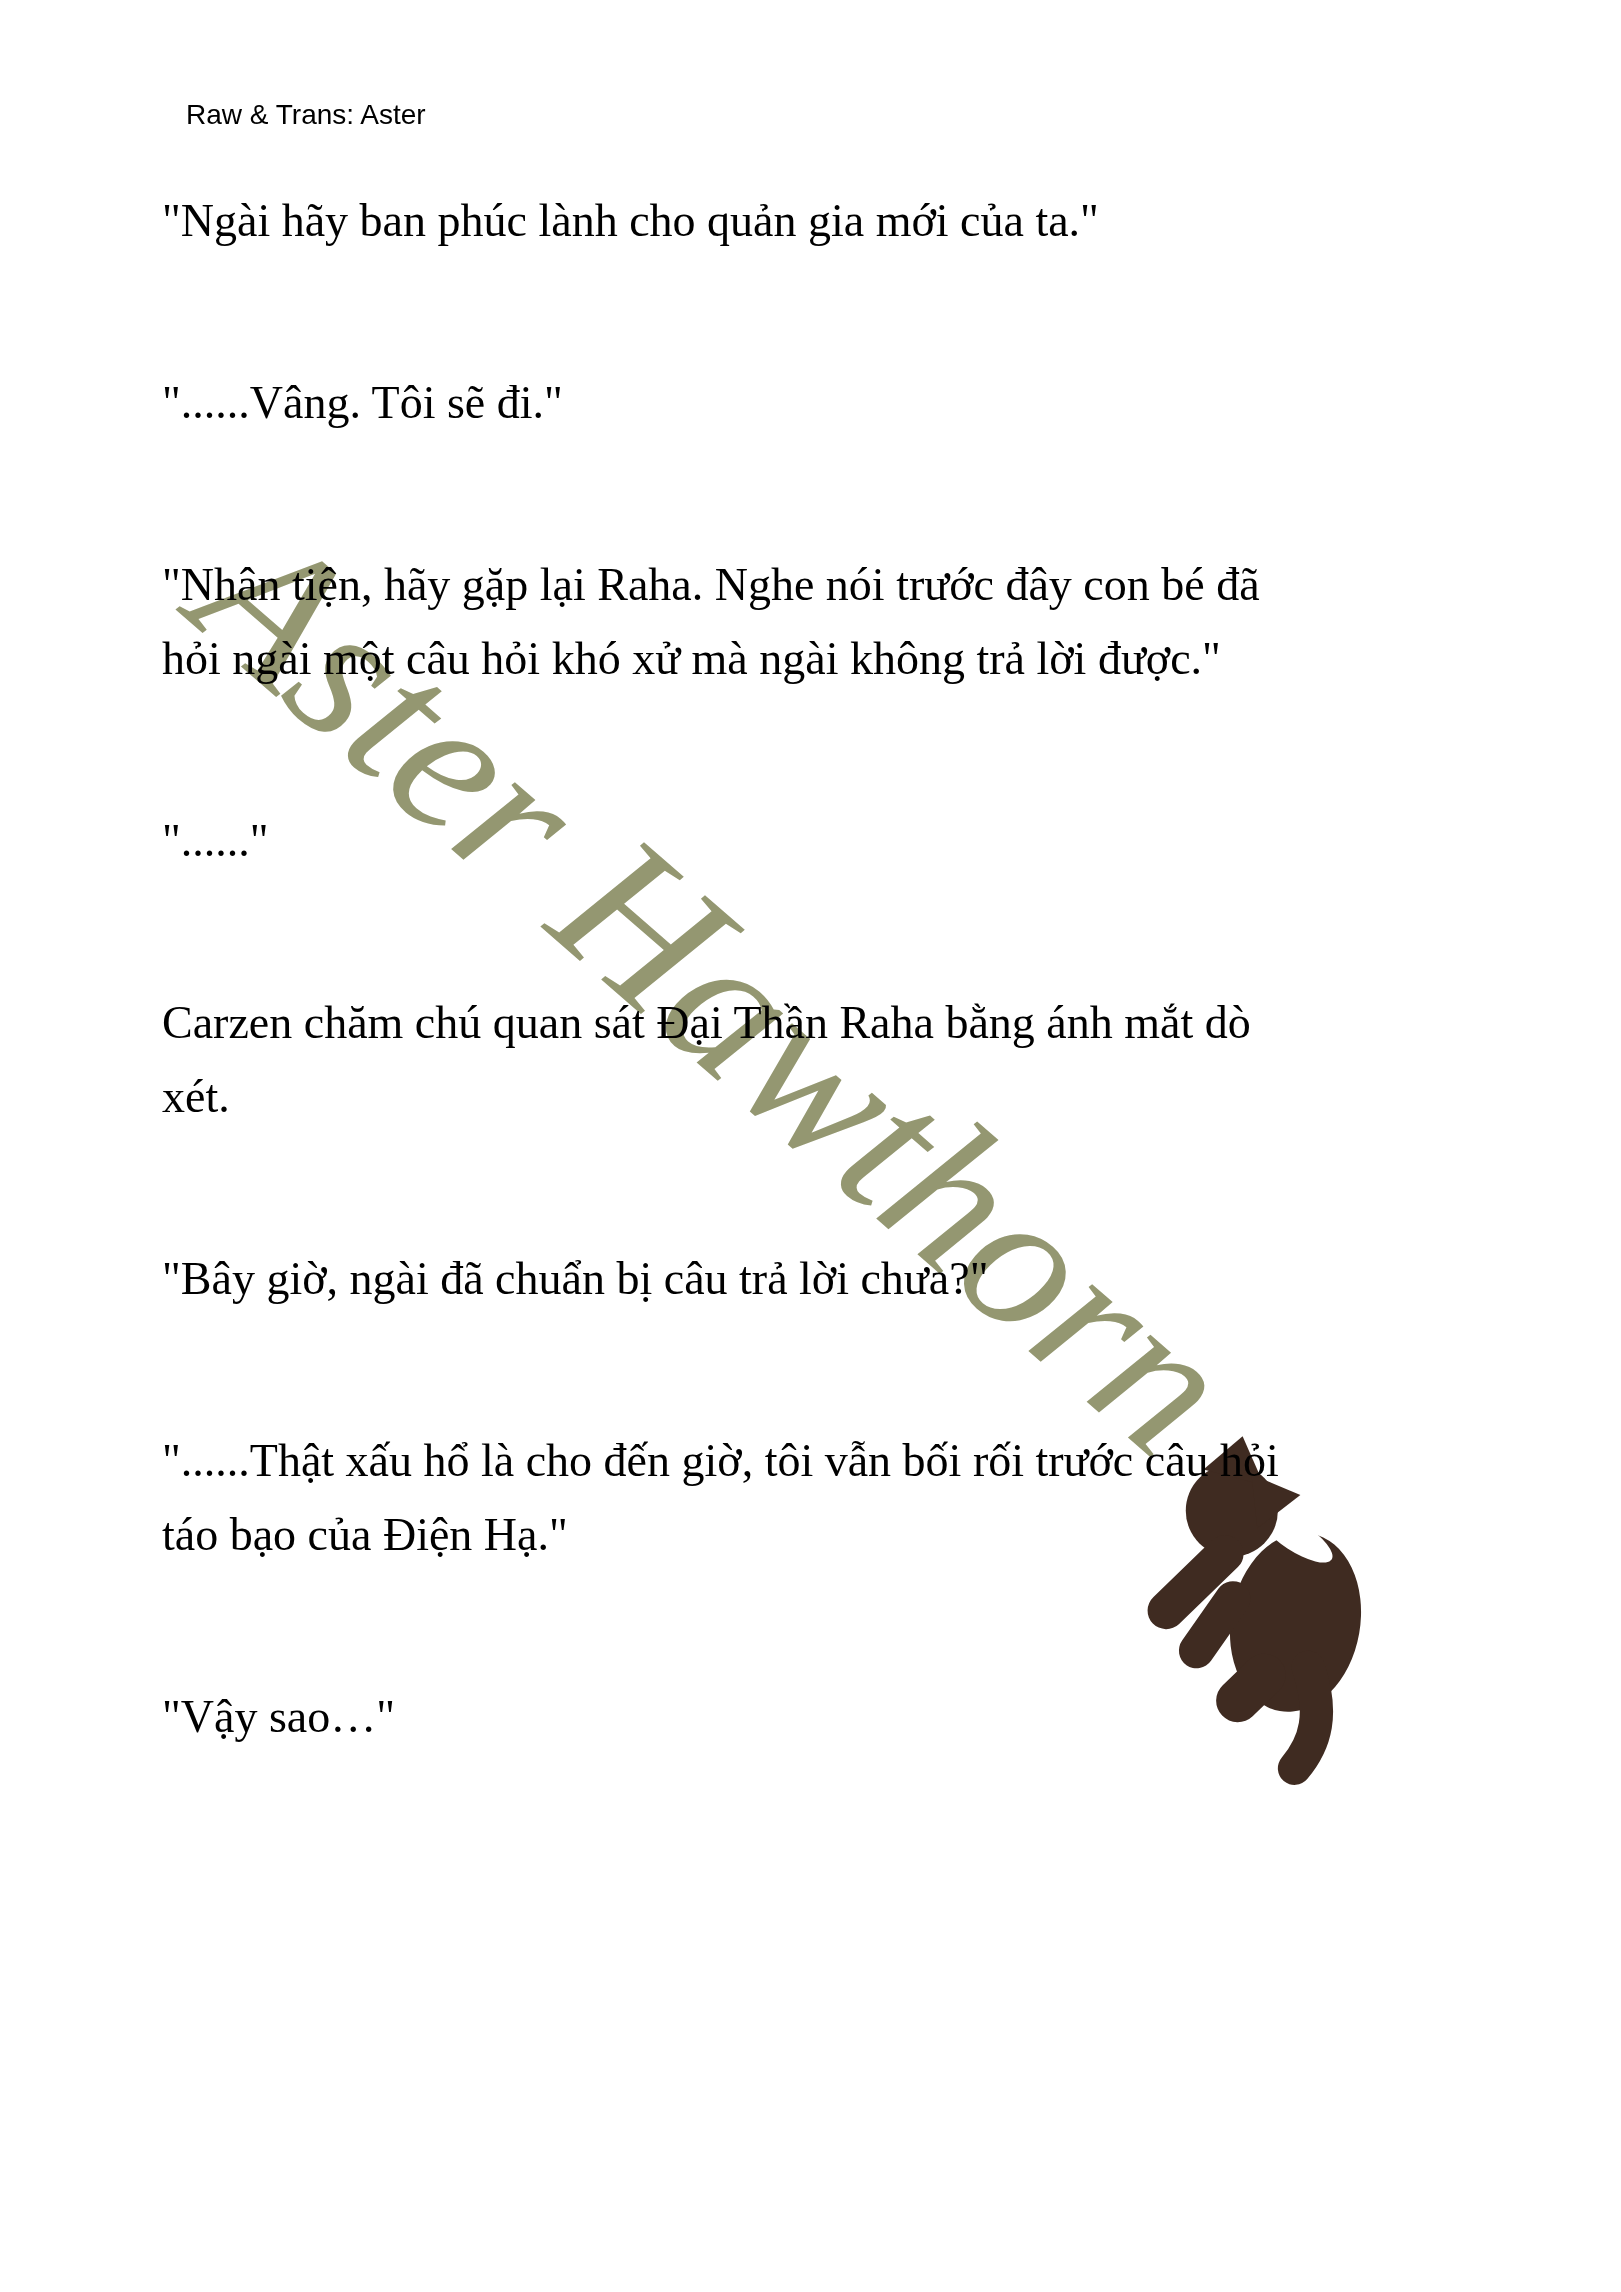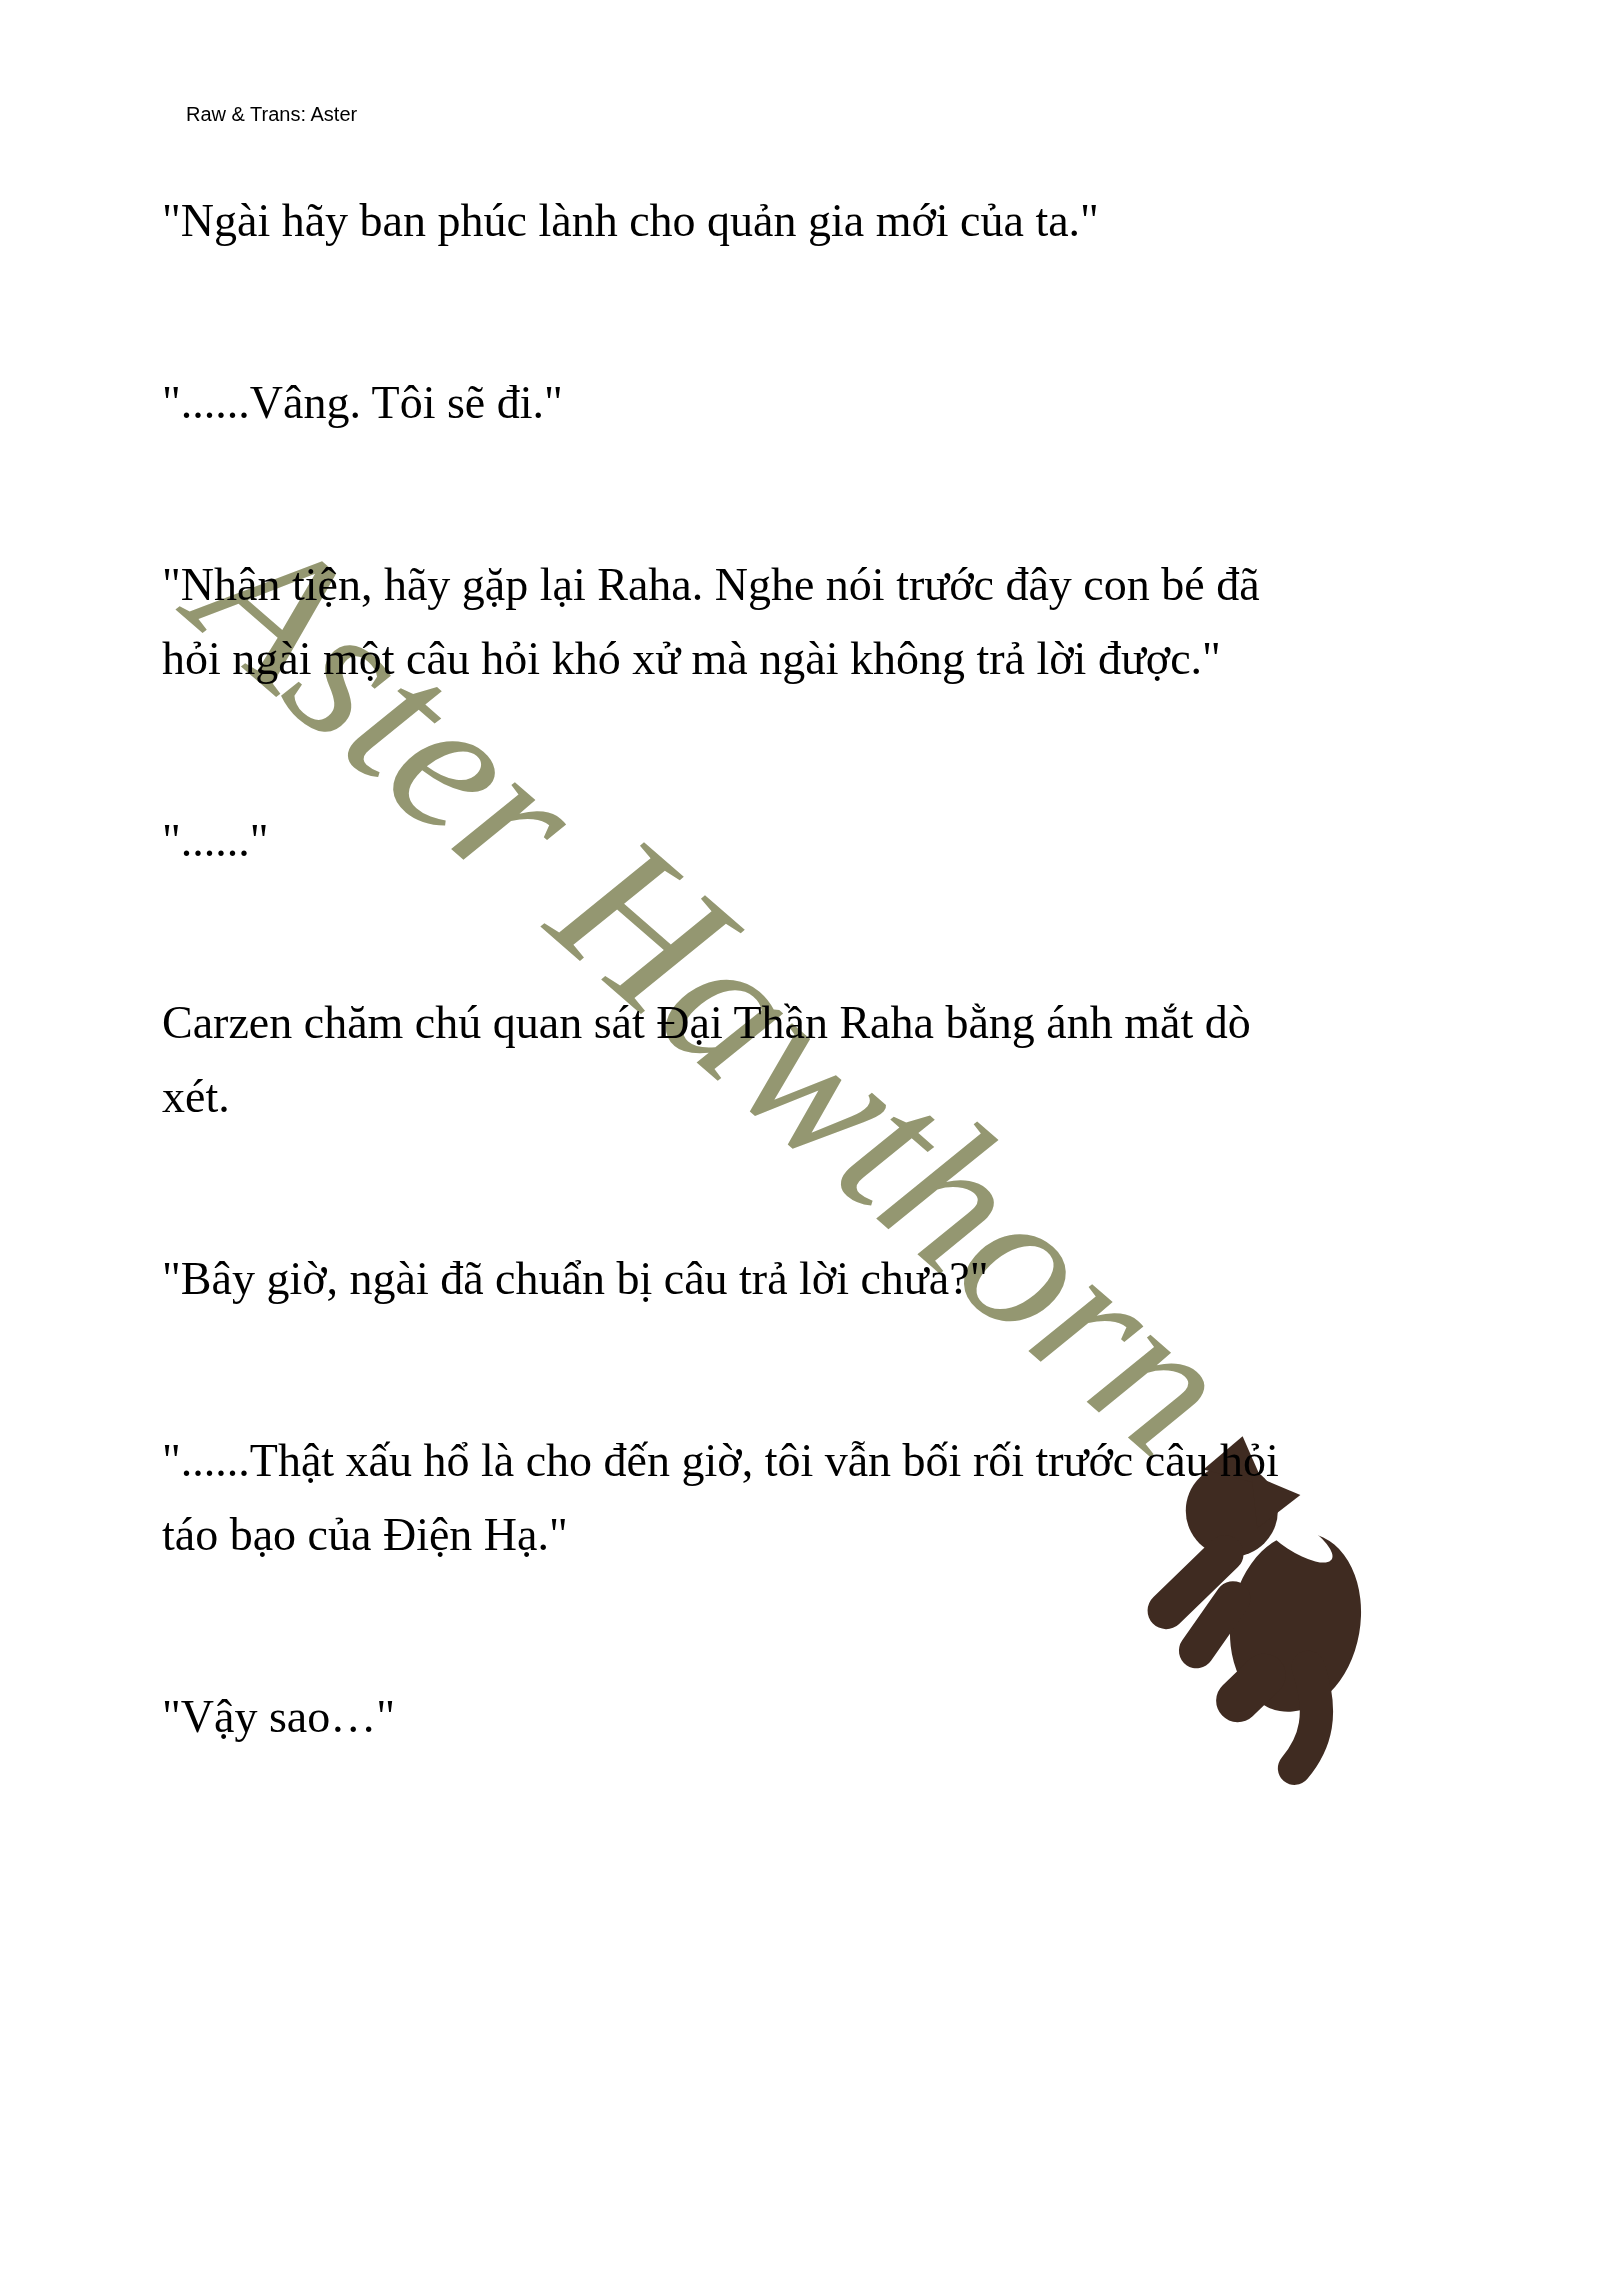--- a/index.html
+++ b/index.html
@@ -38,21 +38,21 @@
     z-index: 2;
   }
   .content {
     position: relative;
     z-index: 3;
   }
   .doc-header {
     padding-top: 98px;
     padding-left: 186px;
     font-family: "Liberation Sans", "DejaVu Sans", sans-serif;
-    font-size: 20px;
+    font-size: 28px;
     line-height: 33px;
     color: #000000;
   }
   .body-text {
     margin-top: 53px;
     padding-left: 162px;
     padding-right: 196px;
   }
   .body-text p {
     font-size: 46px;

